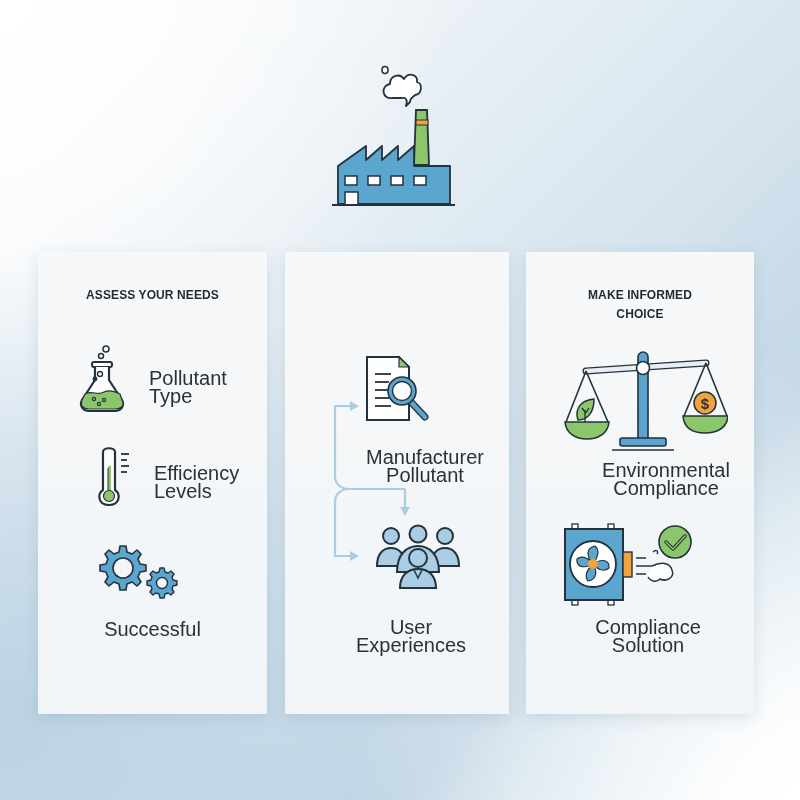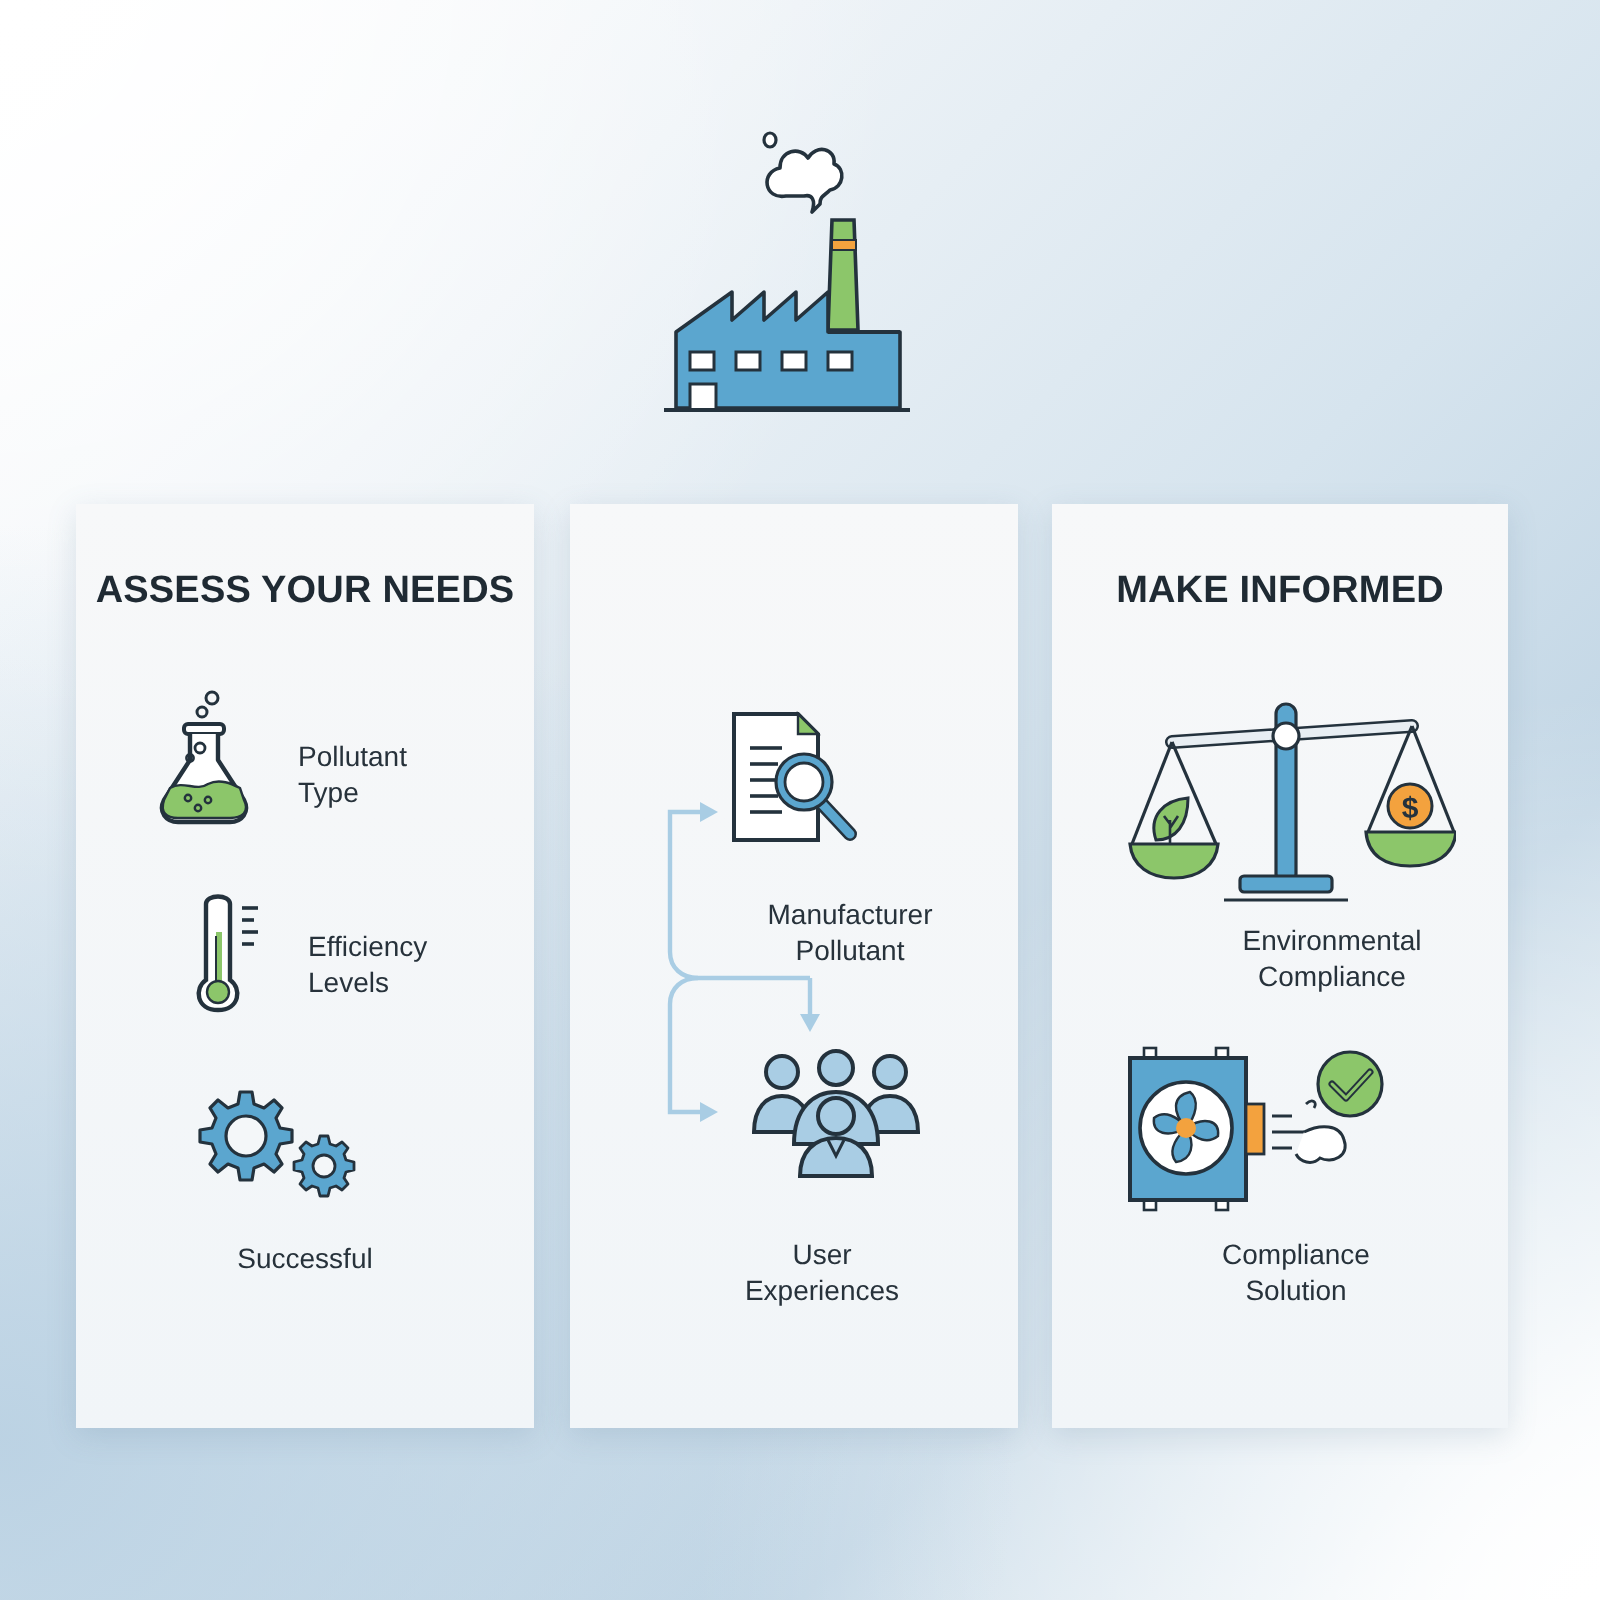--- a/index.html
+++ b/index.html
@@ -18,25 +18,25 @@
   .card {
     position: absolute; top: 252px; height: 462px;
     background: linear-gradient(180deg, #f7f8f9 0%, #f1f5f8 100%);
     box-shadow: 0 4px 14px rgba(90,120,150,0.18);
   }
   .card-1 { left: 38px; width: 229px; }
   .card-2 { left: 285px; width: 224px; }
   .card-3 { left: 526px; width: 228px; }
   .card-title {
     position: absolute; left: 0; right: 0; text-align: center;
-    font-weight: bold; font-size: 19px; color: #1f2a33; letter-spacing: 0.1px;
+    font-weight: bold; font-size: 12px; color: #1f2a33; letter-spacing: 0.1px;
     line-height: 19px;
   }
   .item-label {
-    position: absolute; font-size: 14px; color: #27323b; line-height: 18px;
+    position: absolute; font-size: 20px; color: #27323b; line-height: 18px;
   }
   .center { text-align: center; }
   .icon { position: absolute; }
 </style>
 </head>
 <body>
 
 <div class="bg-left"></div>
 
 <svg class="hero" viewBox="0 0 130 150" width="130" height="150">
@@ -147,20 +147,21 @@
   </svg>
   <div class="item-label center" style="left:56px; width:140px; top:366px;">
     <div>User</div>
     <div>Experiences</div>
   </div>
 </div>
 
 <div class="card card-3">
   <div class="card-title" style="top:34px;text-align:center;">
     <div>MAKE INFORMED</div>
+    <div>CHOICE</div>
   </div>
 
   <svg class="icon" style="left:38px; top:98px;" width="164" height="102" viewBox="0 0 164 102">
     <line x1="22" y1="21" x2="142" y2="13" stroke="#24323d" stroke-width="7" stroke-linecap="round"></line>
     <line x1="22" y1="21" x2="142" y2="13" stroke="#e8eef3" stroke-width="4.5" stroke-linecap="round"></line>
     <rect x="74" y="2" width="10" height="90" rx="5" fill="#5ba6cf" stroke="#24323d" stroke-width="1.6"></rect>
     <circle cx="79" cy="18" r="6.5" fill="#fff" stroke="#24323d" stroke-width="1.6"></circle>
     <rect x="56" y="88" width="46" height="8" rx="2" fill="#5ba6cf" stroke="#24323d" stroke-width="1.6"></rect>
     <line x1="48" y1="100" x2="110" y2="100" stroke="#24323d" stroke-width="1.6"></line>
     <line x1="22" y1="21" x2="2" y2="72" stroke="#24323d" stroke-width="1.6"></line>

